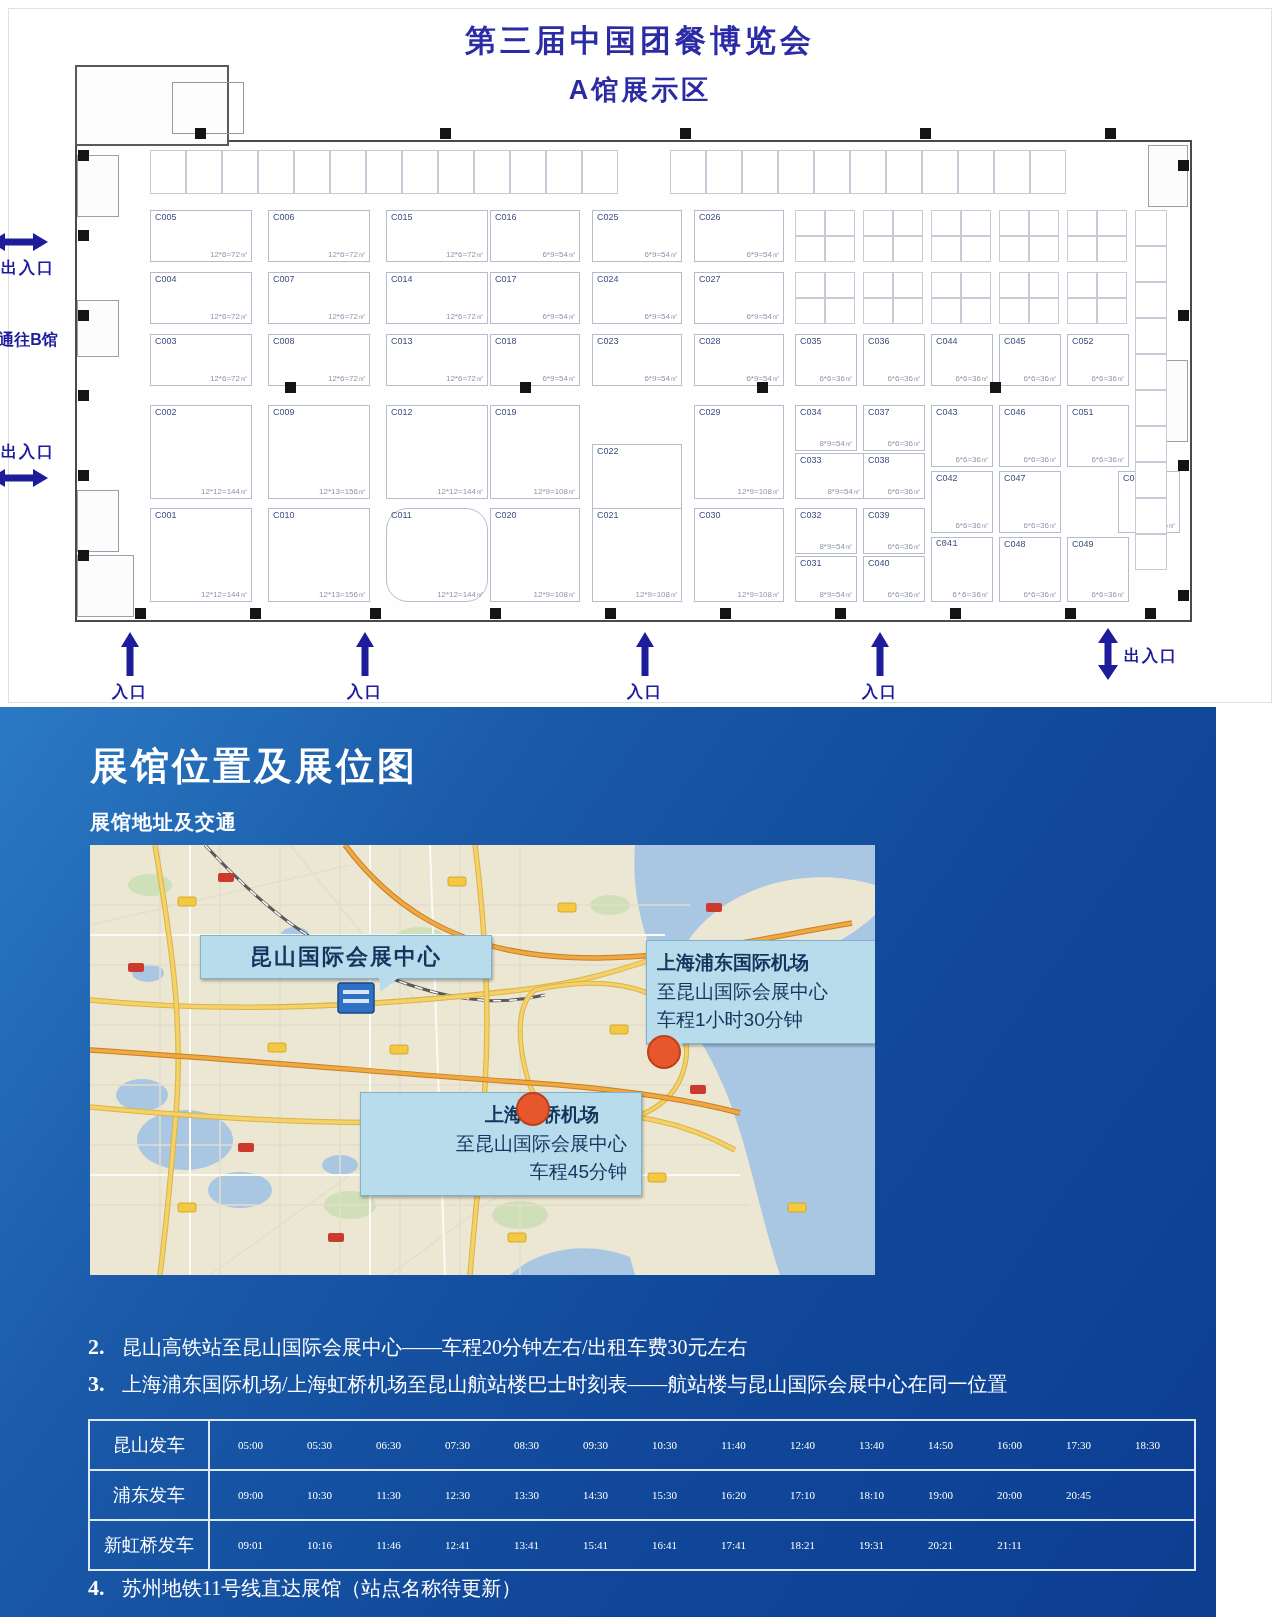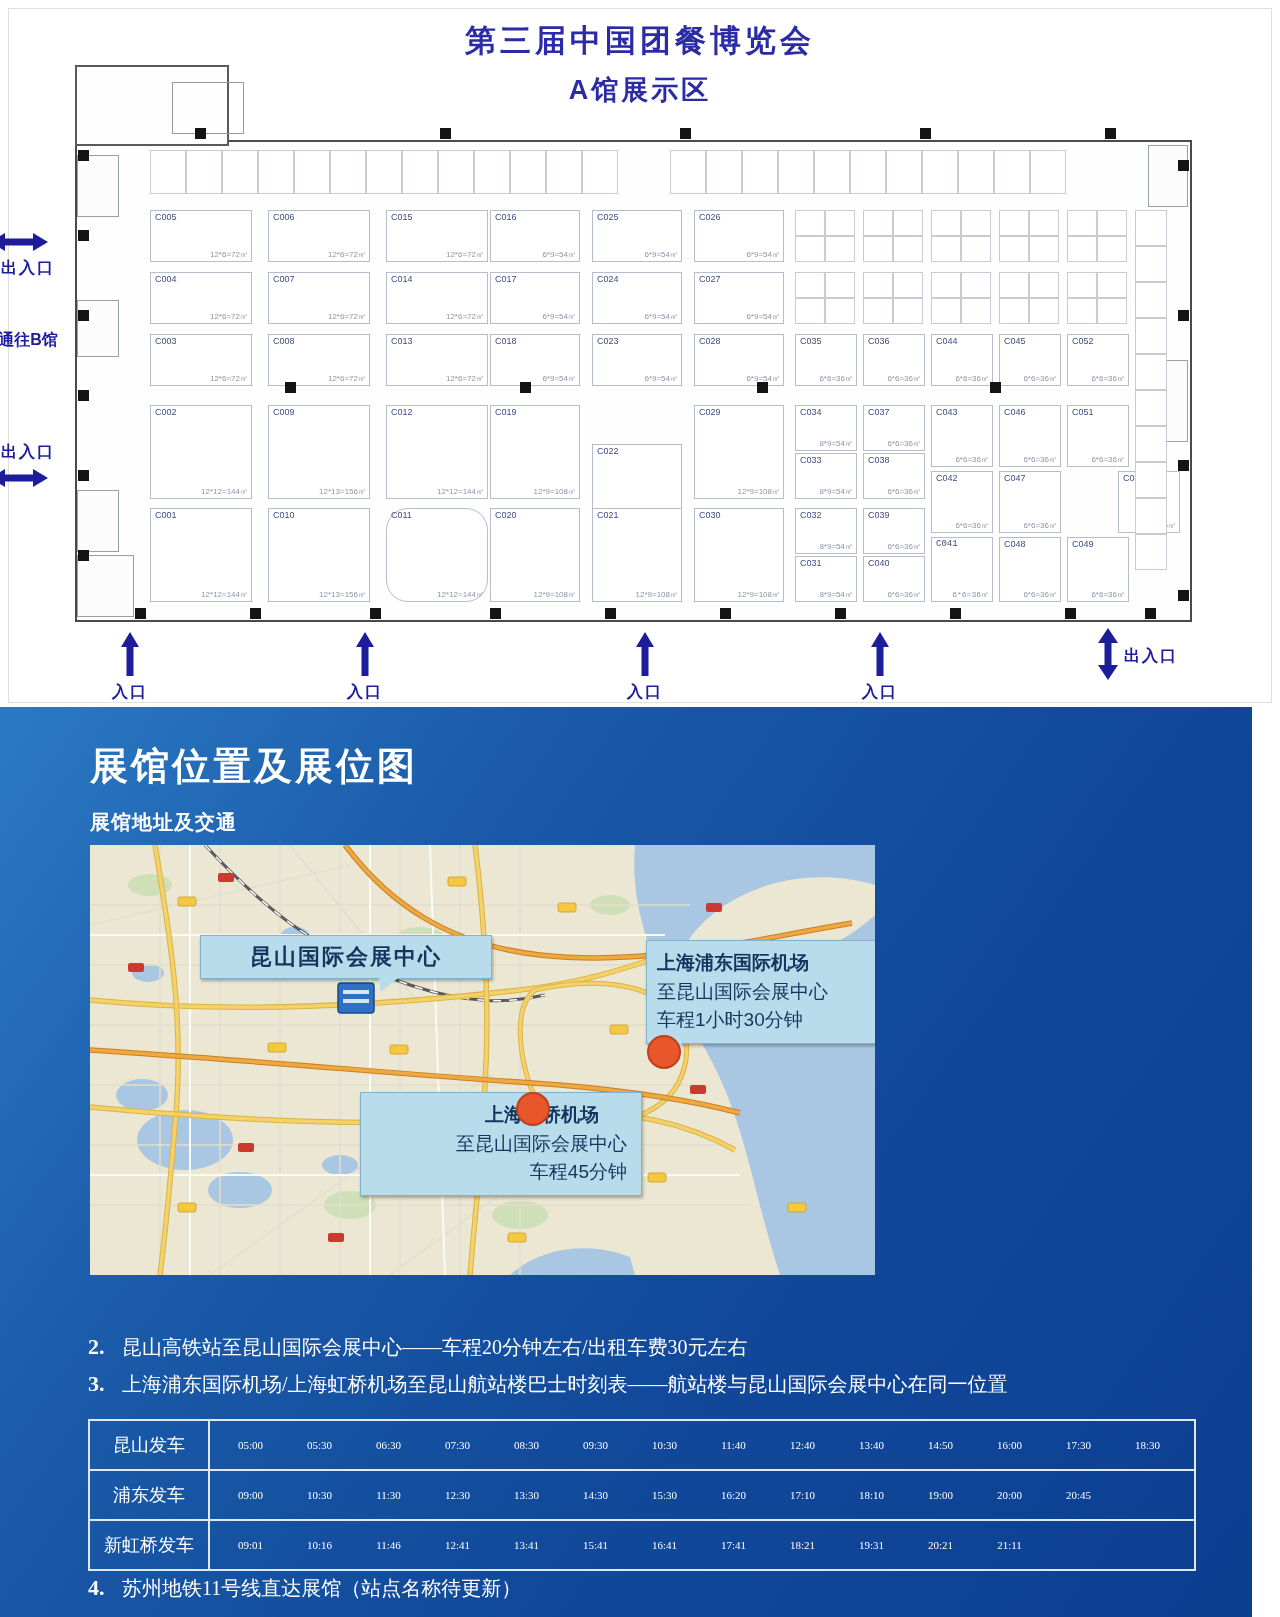--- a/index.html
+++ b/index.html
@@ -28,21 +28,21 @@
 
   .ent{position:absolute;width:56px;text-align:center;z-index:5;}
   .entlabel,.navlabel{color:#1d1d9c;font-size:16px;font-weight:bold;letter-spacing:2px;}
   .entlabel{margin-top:2px;}
   .side{position:absolute;z-index:5;}
   .exit-v{position:absolute;left:1078px;top:568px;z-index:5;}
   .exit-v-label{position:absolute;left:1104px;top:586px;z-index:5;}
 
   
   .blue-panel{position:absolute;left:0;top:707px;width:1216px;height:910px;
-      background:linear-gradient(125deg,#2b79c4 0%,#1a5aa8 30%,#11489a 62%,#0c3e90 100%);padding-left:36px;}
+      background:linear-gradient(125deg,#2b79c4 0%,#1a5aa8 30%,#11489a 62%,#0c3e90 100%);}
   .bp-h1{position:absolute;left:90px;top:34px;margin:0;color:#fff;font-size:38px;
          font-weight:bold;letter-spacing:3px;}
   .bp-h2{position:absolute;left:90px;top:102px;margin:0;color:#fff;font-size:20px;
          font-weight:bold;letter-spacing:1px;}
 
   .map{position:absolute;left:90px;top:138px;width:785px;height:430px;background:#ece7d3;overflow:hidden;}
   .callout{position:absolute;background:#b9dcec;color:#14365e;border:1px solid #7fb3cc;
            box-shadow:1px 2px 3px rgba(0,0,0,.3);z-index:6;}
   .co-venue{left:110px;top:90px;width:290px;height:42px;font-size:22px;font-weight:bold;
             text-align:center;line-height:42px;letter-spacing:2px;}
@@ -252,21 +252,21 @@
         <span class="bsize">6*6=36㎡</span>
       </div>
       <div class="booth" style="left: 1047px; top: 274px; width: 60px; height: 50px;">
         <span class="bcode">C052</span>
         <span class="bsize">6*6=36㎡</span>
       </div>
       <div class="booth" style="left: 775px; top: 345px; width: 60px; height: 44px;">
         <span class="bcode">C034</span>
         <span class="bsize">8*9=54㎡</span>
       </div>
-      <div class="booth" style="left: 775px; top: 393px; width: 60px; height: 44px;">
+      <div class="booth" style="left: 775px; top: 393px; width: 60px; height: 44px; padding-left: 8px;">
         <span class="bcode">C033</span>
         <span class="bsize">8*9=54㎡</span>
       </div>
       <div class="booth" style="left: 775px; top: 448px; width: 60px; height: 44px;">
         <span class="bcode">C032</span>
         <span class="bsize">8*9=54㎡</span>
       </div>
       <div class="booth" style="left: 775px; top: 496px; width: 60px; height: 44px;">
         <span class="bcode">C031</span>
         <span class="bsize">8*9=54㎡</span>

